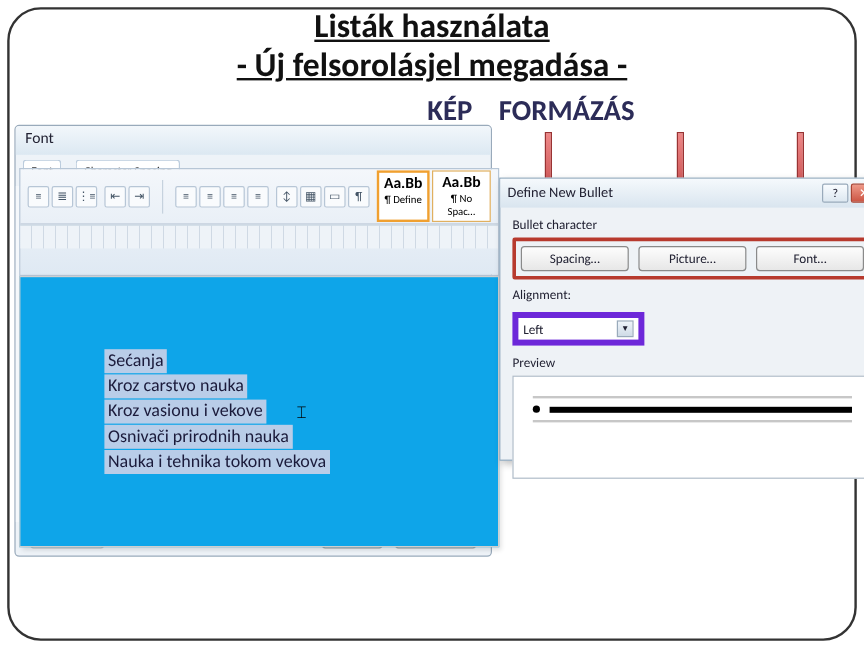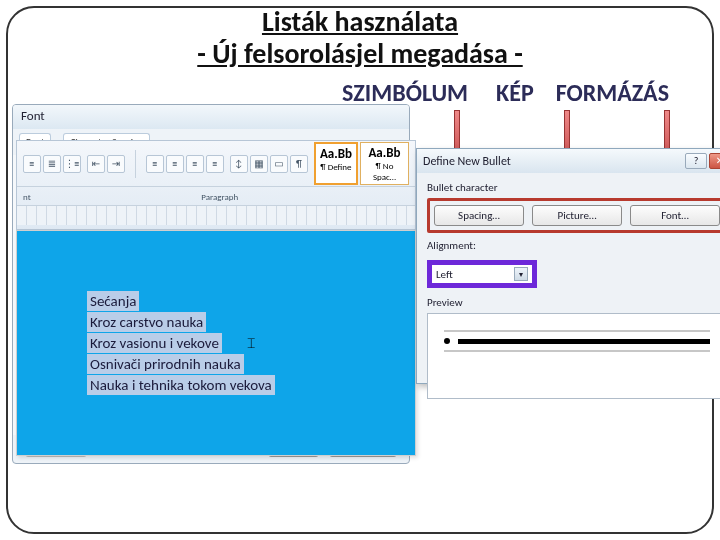--- a/index.html
+++ b/index.html
@@ -75,21 +75,20 @@
 <body>
 
 <div class="frame"></div>
 
 <div class="title-block">
   <div class="title-line">Listák használata</div>
   <div class="title-line">- Új felsorolásjel megadása -</div>
 </div>
 
 <div class="labels-row">
-  <span class="label-big">SZIMBÓLUM</span>
   <span class="label-big label-kep">KÉP</span>
   <span class="label-big label-form">FORMÁZÁS</span>
 </div>
 
 <div class="arrow arrow1">
     <div class="shaft"></div>
     <div class="head"></div>
   </div>
 <div class="arrow arrow2">
     <div class="shaft"></div>
@@ -142,24 +141,20 @@
       <div class="style-box sel">
         <div class="big">Aa.Bb</div>
         <div>¶ Define</div>
       </div>
       <div class="style-box">
         <div class="big">Aa.Bb</div>
         <div>¶ No Spac…</div>
       </div>
     </div>
   </div>
-  <div class="ribbon-row2">
-    <span>nt</span>
-    <span style="margin:0 auto">Paragraph</span>
-  </div>
   <div class="ribbon-ruler"></div>
 </div>
 
 <div class="doc-area">
   <div class="doc-inner">
     <div><span class="sel-line">Sećanja</span></div>
     <div><span class="sel-line">Kroz carstvo nauka</span></div>
     <div style="position:relative"><span class="sel-line">Kroz vasionu i vekove</span><span class="cursor-i" style="left:160px;top:2px">⌶</span></div>
     <div><span class="sel-line">Osnivači prirodnih nauka</span></div>
     <div><span class="sel-line">Nauka i tehnika tokom vekova</span></div>

